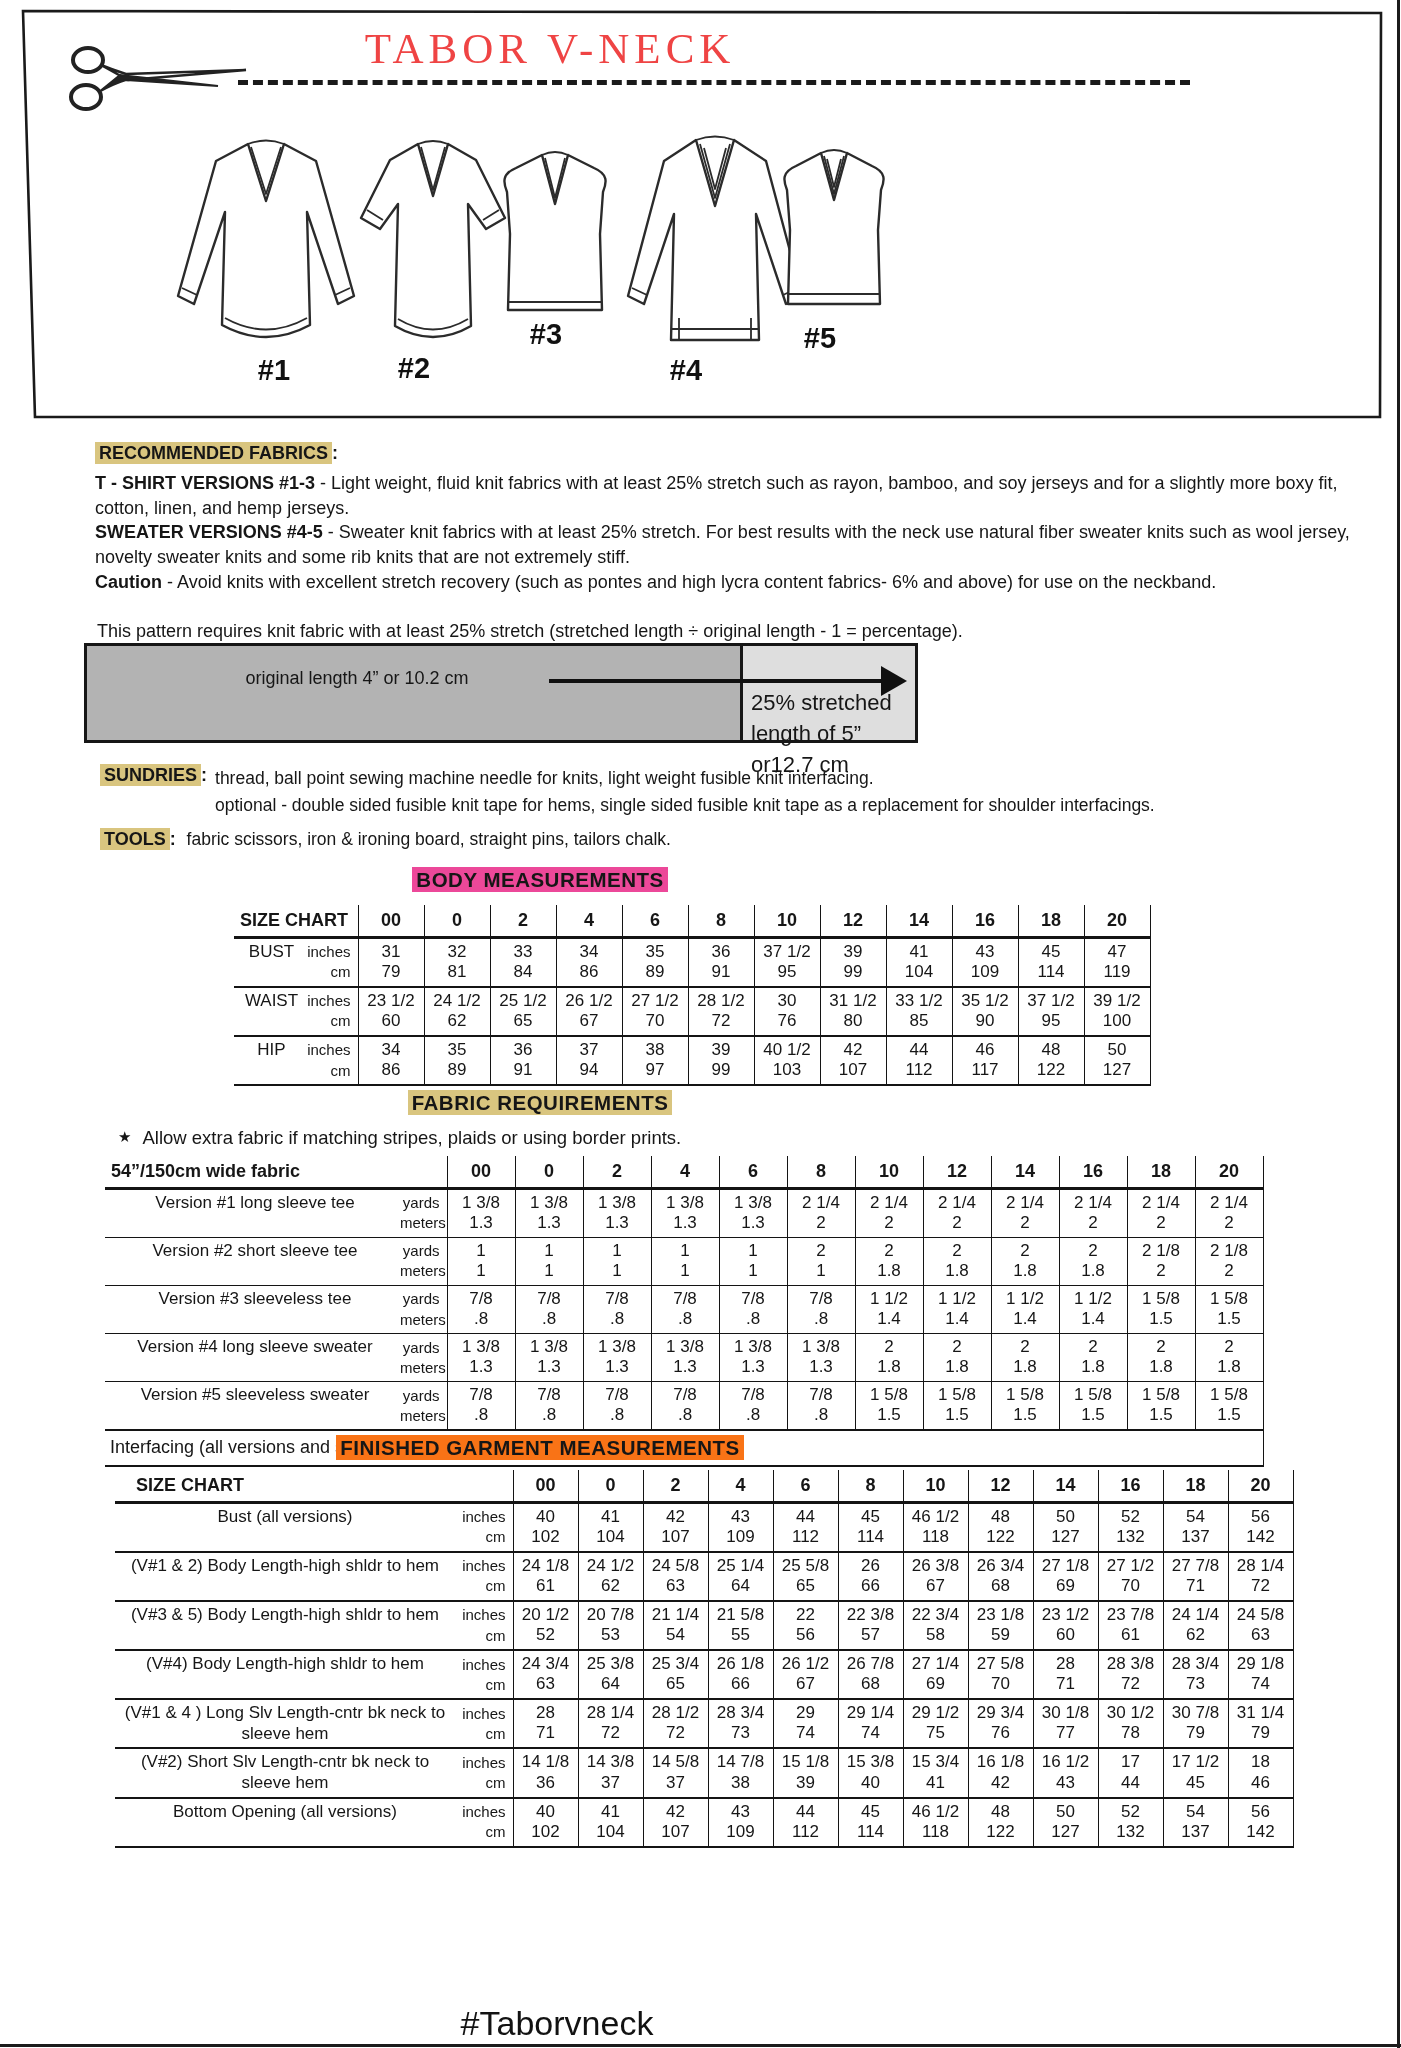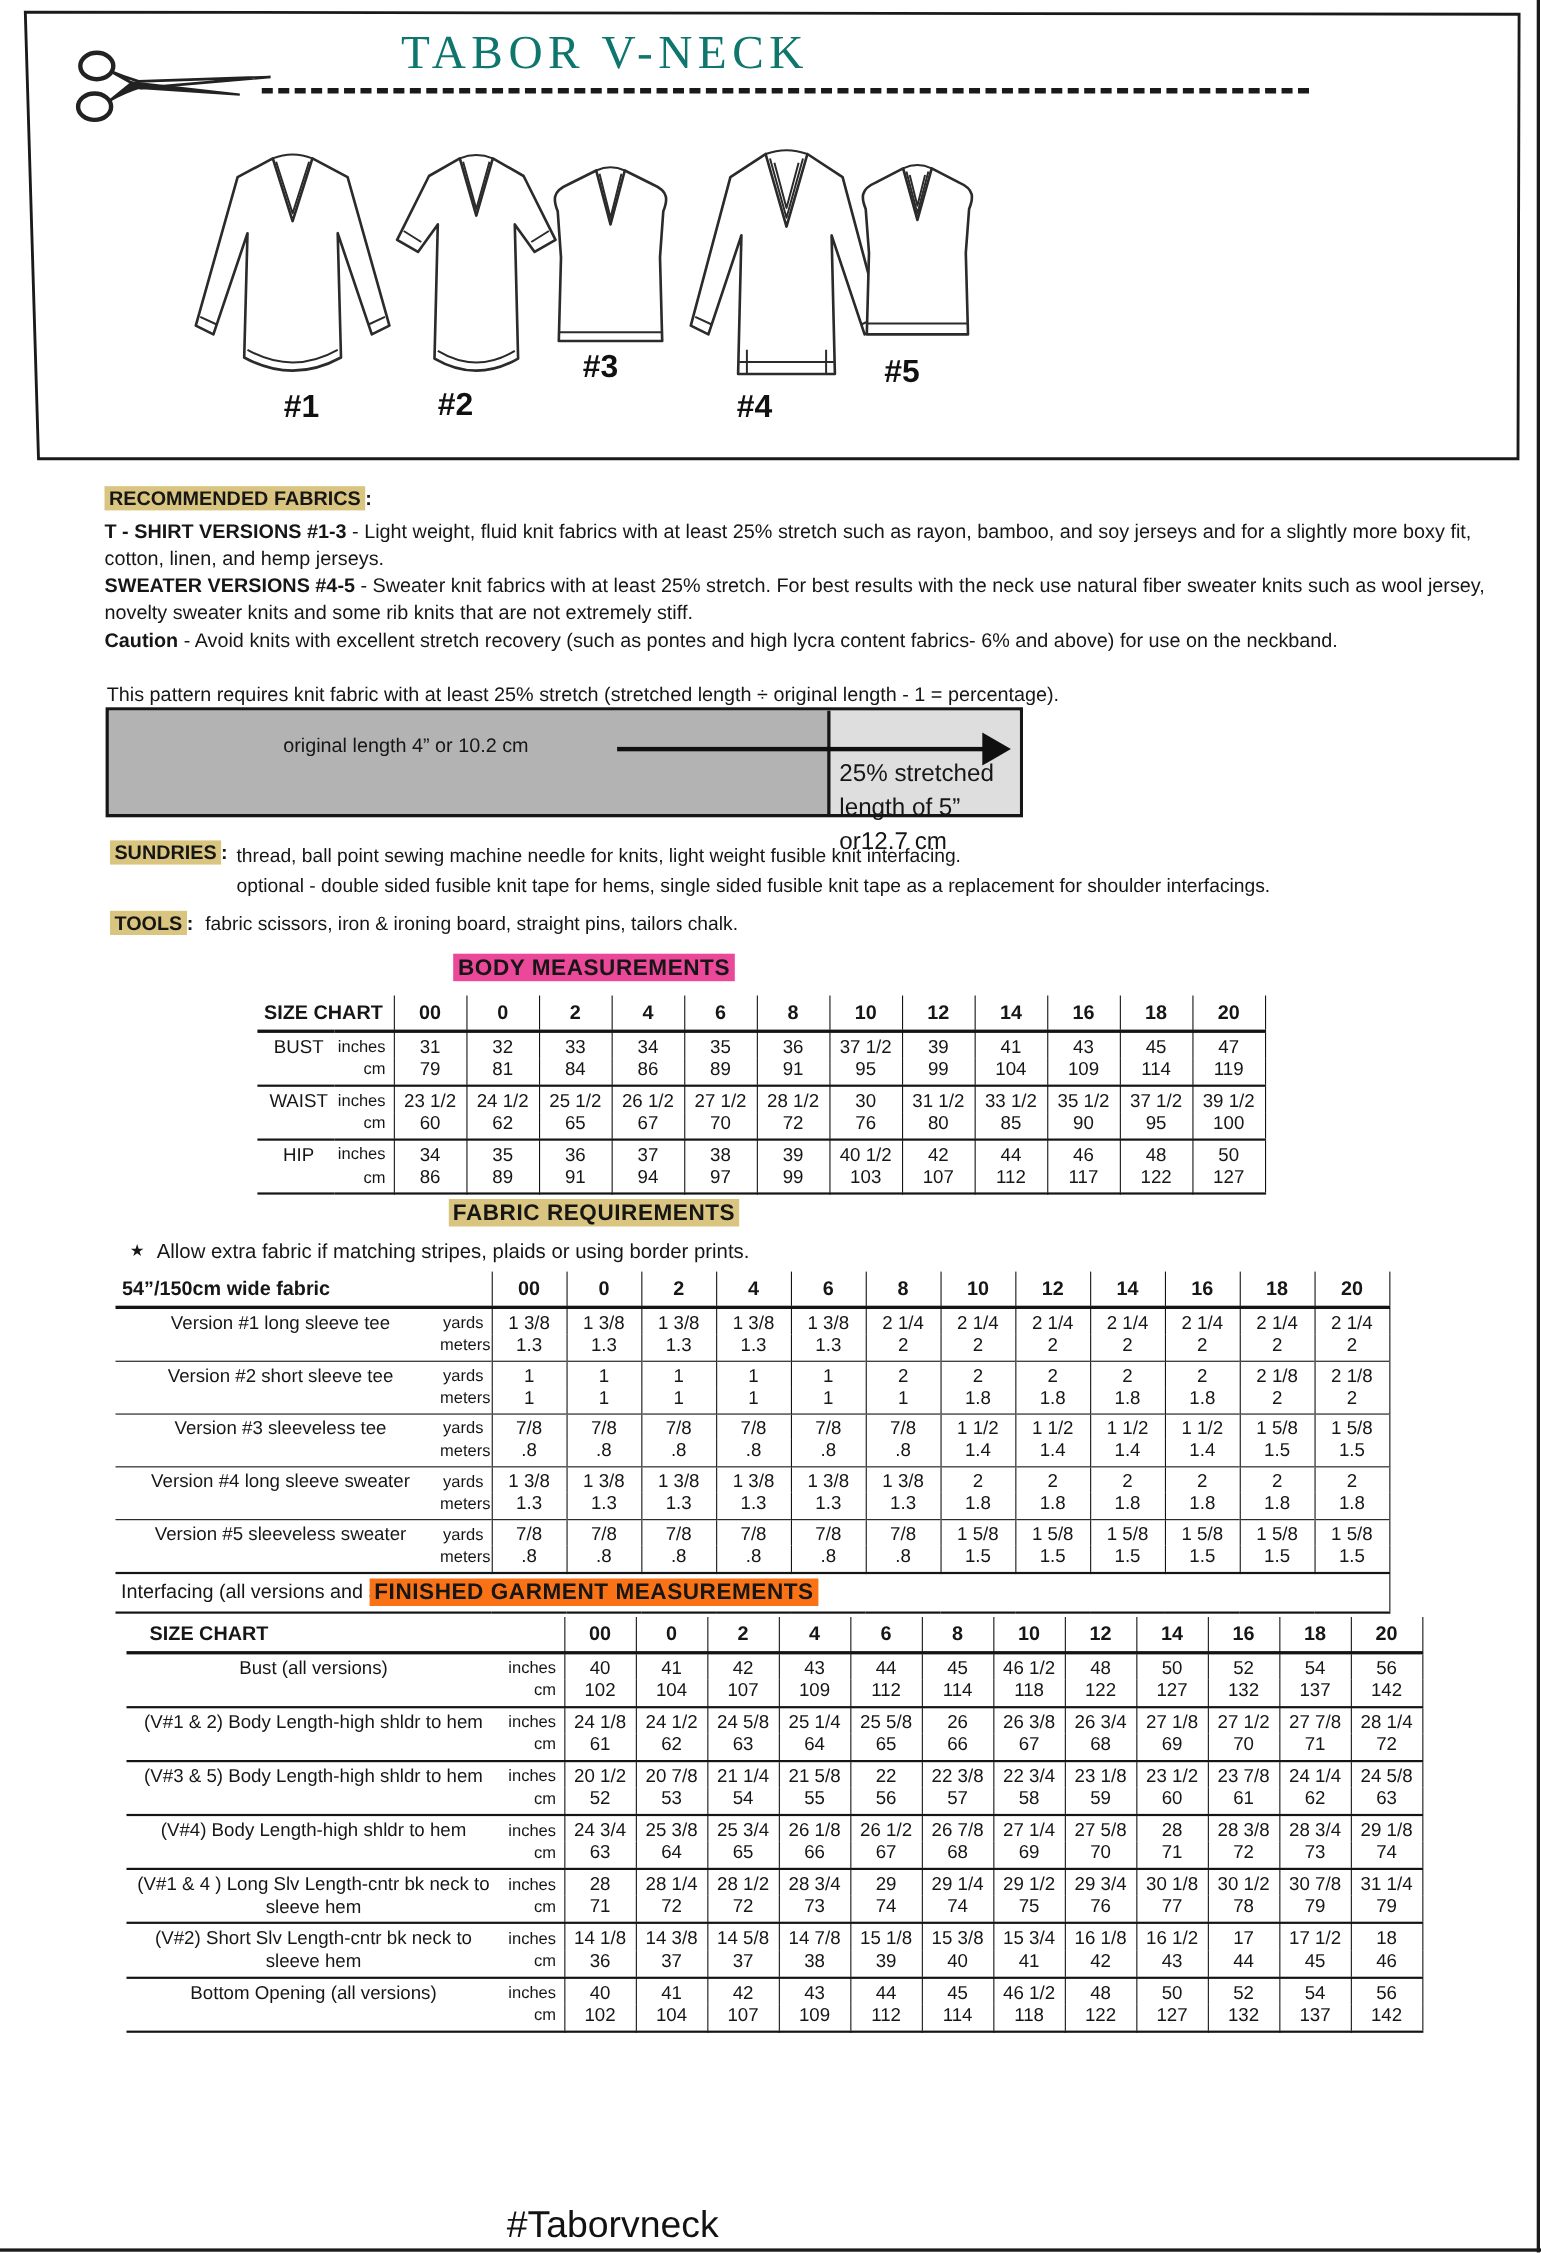--- a/index.html
+++ b/index.html
@@ -8,21 +8,21 @@
   .bold{font-weight:bold;}
   .hl{font-weight:bold;padding:1px 4px;}
   
   .scan-right{position:absolute;top:0;right:1px;width:3px;height:100%;background:#1b1b1b;}
   .scan-bottom{position:absolute;left:0;bottom:1px;width:100%;height:3px;background:#1b1b1b;}
 
   
   .header-box{position:absolute;left:20px;top:8px;width:1364px;height:412px;}
   .header-border{position:absolute;left:0;top:0;width:1364px;height:412px;}
   .brand-title{position:absolute;left:230px;top:16px;width:600px;text-align:center;
-      font-family:"Liberation Serif",serif;font-size:43px;letter-spacing:5px;color:#0f766e;}
+      font-family:"Liberation Serif",serif;font-size:43px;letter-spacing:5px;color:#ef4444;}
   .scissors{position:absolute;left:48px;top:34px;width:185px;height:74px;}
   .dashed-line{position:absolute;left:218px;top:72px;width:952px;border-top:5px dashed #1a1a1a;}
   .garment{position:absolute;margin:0;}
   .garment svg{display:block;}
   .g1{left:148px;top:120px;width:195px;height:232px;}
   .g2{left:338px;top:122px;width:150px;height:230px;}
   .g3{left:460px;top:134px;width:150px;height:185px;}
   .g4{left:598px;top:118px;width:190px;height:237px;}
   .g5{left:744px;top:134px;width:140px;height:180px;}
   .gpath{fill:#ffffff;stroke:#2b2b2b;stroke-width:2.4;stroke-linejoin:round;}
@@ -30,21 +30,21 @@
   .glabel{position:absolute;width:64px;text-align:center;font-size:29px;font-weight:bold;color:#111;}
   .gl1{left:222px;top:346px;} .gl2{left:362px;top:344px;} .gl3{left:494px;top:310px;}
   .gl4{left:634px;top:346px;} .gl5{left:768px;top:314px;}
 
   
   .sec-fabrics{position:absolute;left:95px;top:441px;width:1262px;font-size:18px;line-height:1.38;}
   .sec-fabrics .head-line{font-size:18px;margin-bottom:5px;}
   .sec-fabrics p{margin:0;}
   .stretch-note{position:absolute;left:97px;top:621px;font-size:18px;}
 
-  .diagram{position:absolute;left:96px;top:643px;width:828px;height:94px;border:3px solid #161616;text-decoration:underline;}
+  .diagram{position:absolute;left:84px;top:643px;width:828px;height:94px;border:3px solid #161616;text-decoration:underline;}
   .diagram-dark{position:absolute;top:0;bottom:0;left:0;right:172px;}
   .diagram-light{position:absolute;right:0;top:0;bottom:0;width:172px;border-left:3px solid #161616;}
   .diagram-orig-label{position:absolute;left:90px;top:22px;width:360px;text-align:center;font-size:18px;}
   .arrow-line{position:absolute;left:462px;top:33px;width:342px;height:4px;background:#101010;}
   .arrow-head{position:absolute;left:794px;top:20px;width:0;height:0;
       border-left:26px solid #101010;border-top:15px solid transparent;border-bottom:15px solid transparent;}
   .diagram-stretch-label{position:absolute;left:664px;top:42px;font-size:22px;line-height:1.4;}
 
   .sundries{position:absolute;left:100px;top:765px;display:flex;font-size:17.5px;}
   .sundries .lab{white-space:nowrap;margin-right:8px;font-size:18px;}

